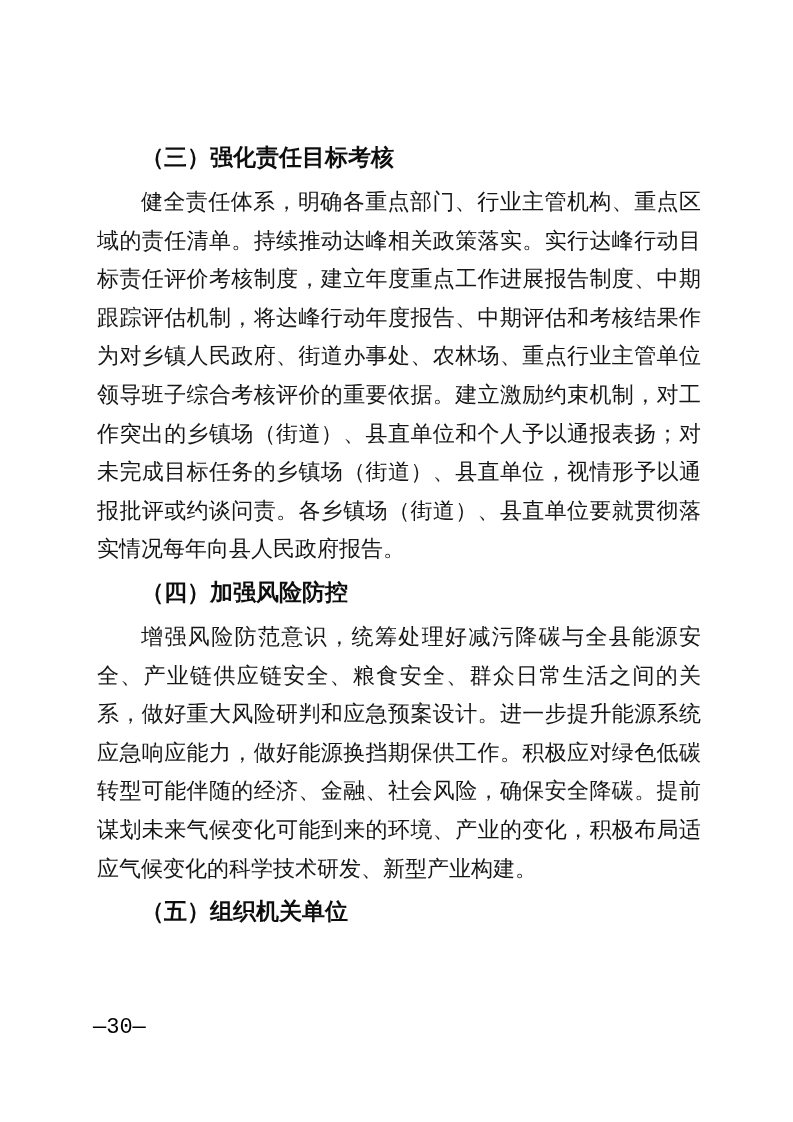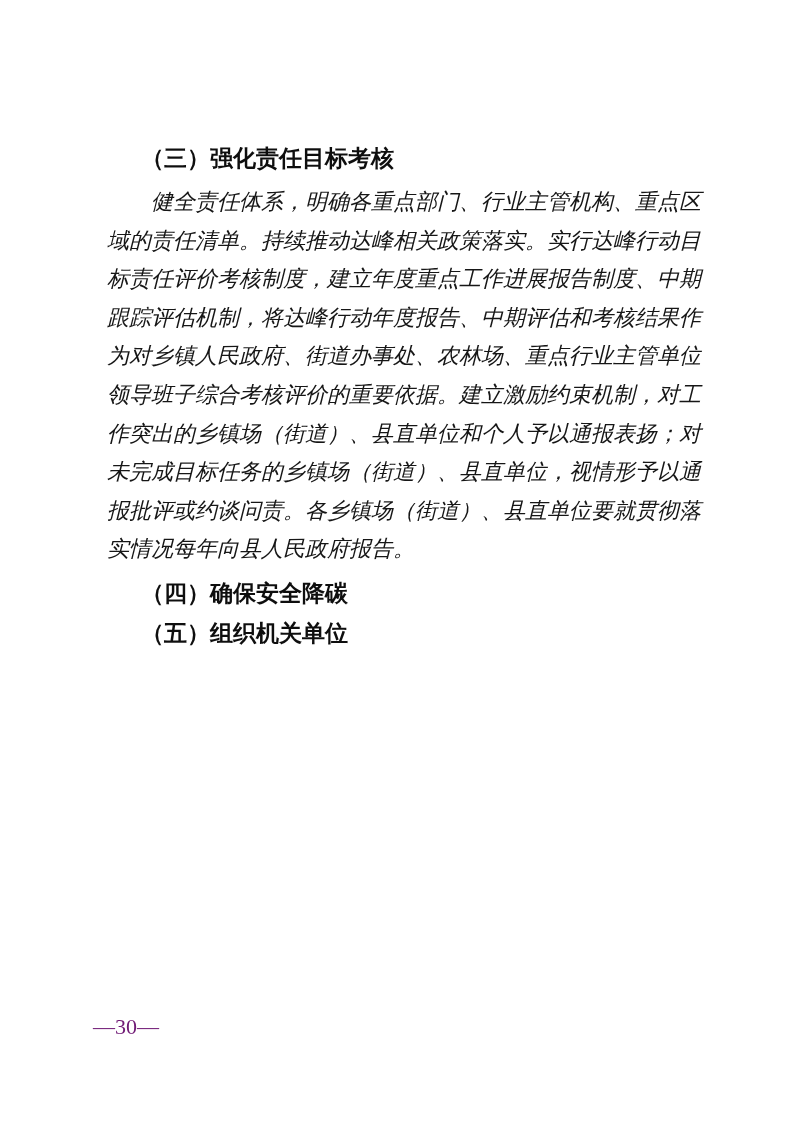--- a/index.html
+++ b/index.html
@@ -18,57 +18,57 @@
     color: #141414;
     font-family: "Liberation Serif", "DejaVu Serif", serif;
   }
   .sec-heading {
     font-size: 23px;
     font-weight: bold;
     line-height: 30px;
     margin: 0 0 10px 0;
     text-indent: 2em;
     color: #0e0e0e;
-    font-family: Liberation Sans, sans-serif;
+    font-family: Liberation Serif, serif;
   }
   .doc-section + .doc-section .sec-heading {
     margin-top: 9px;
   }
   .body-par {
     font-size: 22px;
     line-height: 38.6px;
-    margin: 0 0 6px 12px;
+    margin: 0 0 6px 2px;
     text-indent: 2em;
     text-align: justify;
     text-justify: inter-ideograph;
     color: #161616;
-    font-style: italic;
   }
   .page-number {
     position: absolute;
     left: 93px;
     bottom: 82px;
     font-size: 22px;
-    color: #701a75;
-    font-family: Liberation Serif, serif;
+    color: #000000;
+    font-family: Liberation Mono, monospace;
   }
 </style>
 </head>
 <body>
 
 <div class="page">
   <div class="content">
 
     <section class="doc-section">
       <h3 class="sec-heading">（三）强化责任目标考核</h3>
       <p class="body-par">健全责任体系，明确各重点部门、行业主管机构、重点区域的责任清单。持续推动达峰相关政策落实。实行达峰行动目标责任评价考核制度，建立年度重点工作进展报告制度、中期跟踪评估机制，将达峰行动年度报告、中期评估和考核结果作为对乡镇人民政府、街道办事处、农林场、重点行业主管单位领导班子综合考核评价的重要依据。建立激励约束机制，对工作突出的乡镇场（街道）、县直单位和个人予以通报表扬；对未完成目标任务的乡镇场（街道）、县直单位，视情形予以通报批评或约谈问责。各乡镇场（街道）、县直单位要就贯彻落实情况每年向县人民政府报告。</p>
     </section>
 
     <section class="doc-section">
-      <h3 class="sec-heading">（四）确保安全降碳</h3>
+      <h3 class="sec-heading">（四）加强风险防控</h3>
+      <p class="body-par">增强风险防范意识，统筹处理好减污降碳与全县能源安全、产业链供应链安全、粮食安全、群众日常生活之间的关系，做好重大风险研判和应急预案设计。进一步提升能源系统应急响应能力，做好能源换挡期保供工作。积极应对绿色低碳转型可能伴随的经济、金融、社会风险，确保安全降碳。提前谋划未来气候变化可能到来的环境、产业的变化，积极布局适应气候变化的科学技术研发、新型产业构建。</p>
     </section>
 
     <section class="doc-section">
       <h3 class="sec-heading">（五）组织机关单位</h3>
     </section>
 
   </div>
 
   <div class="page-number">—30—</div>
 </div>

